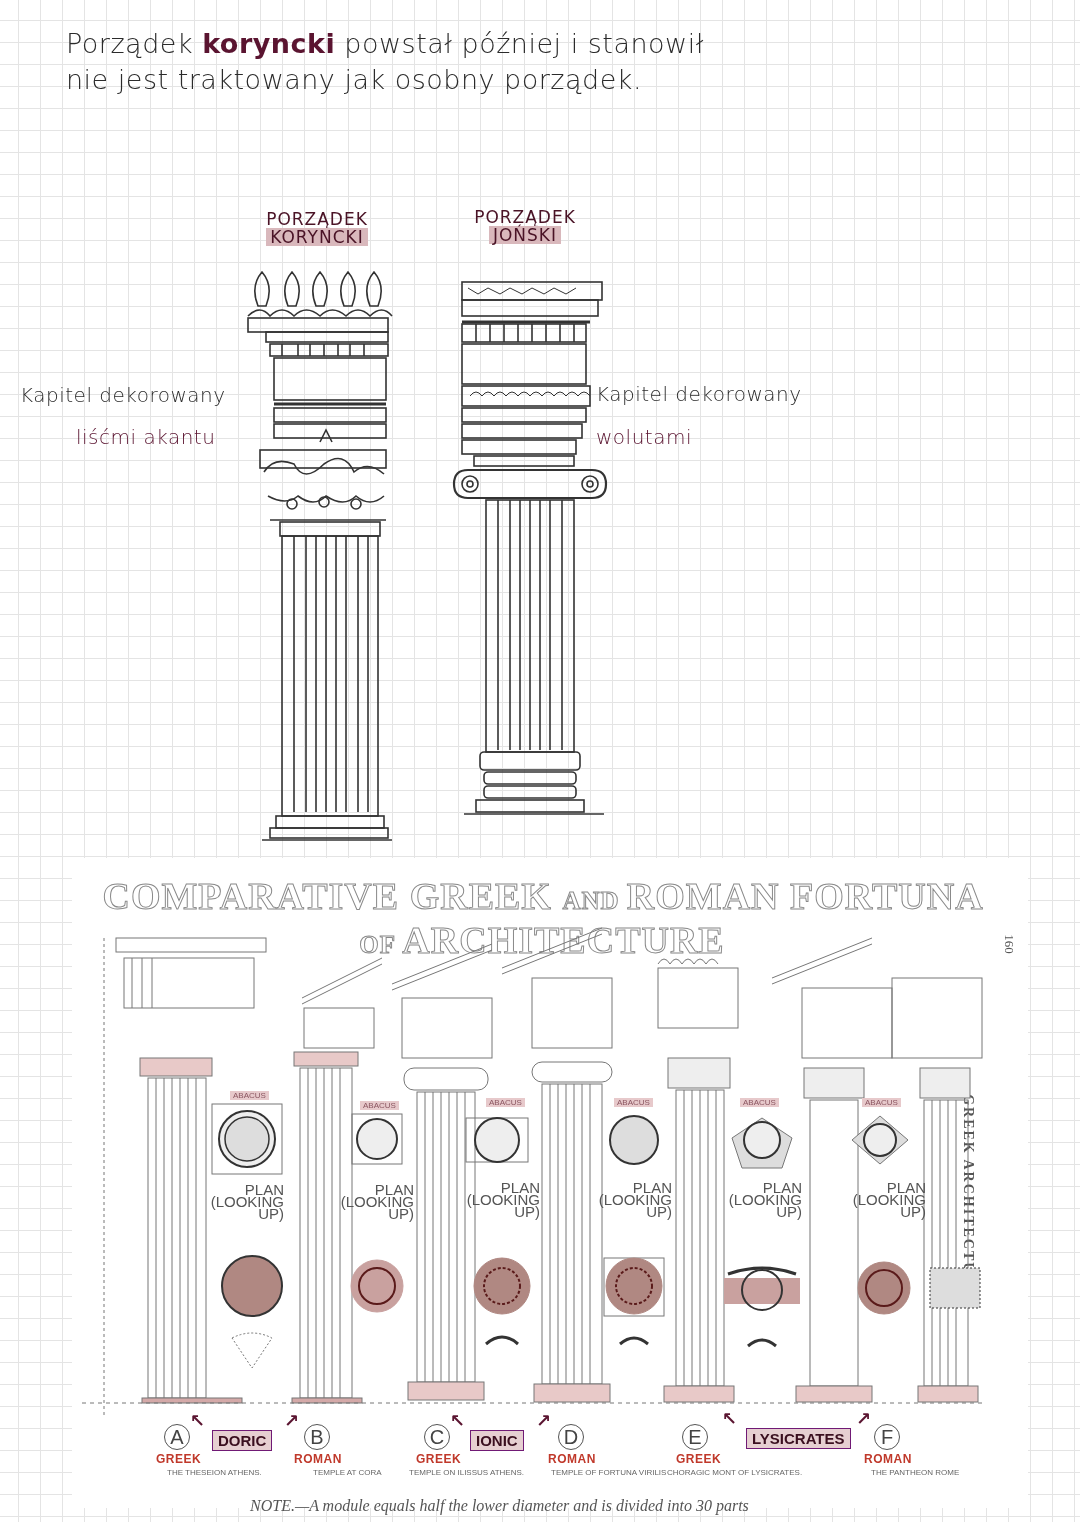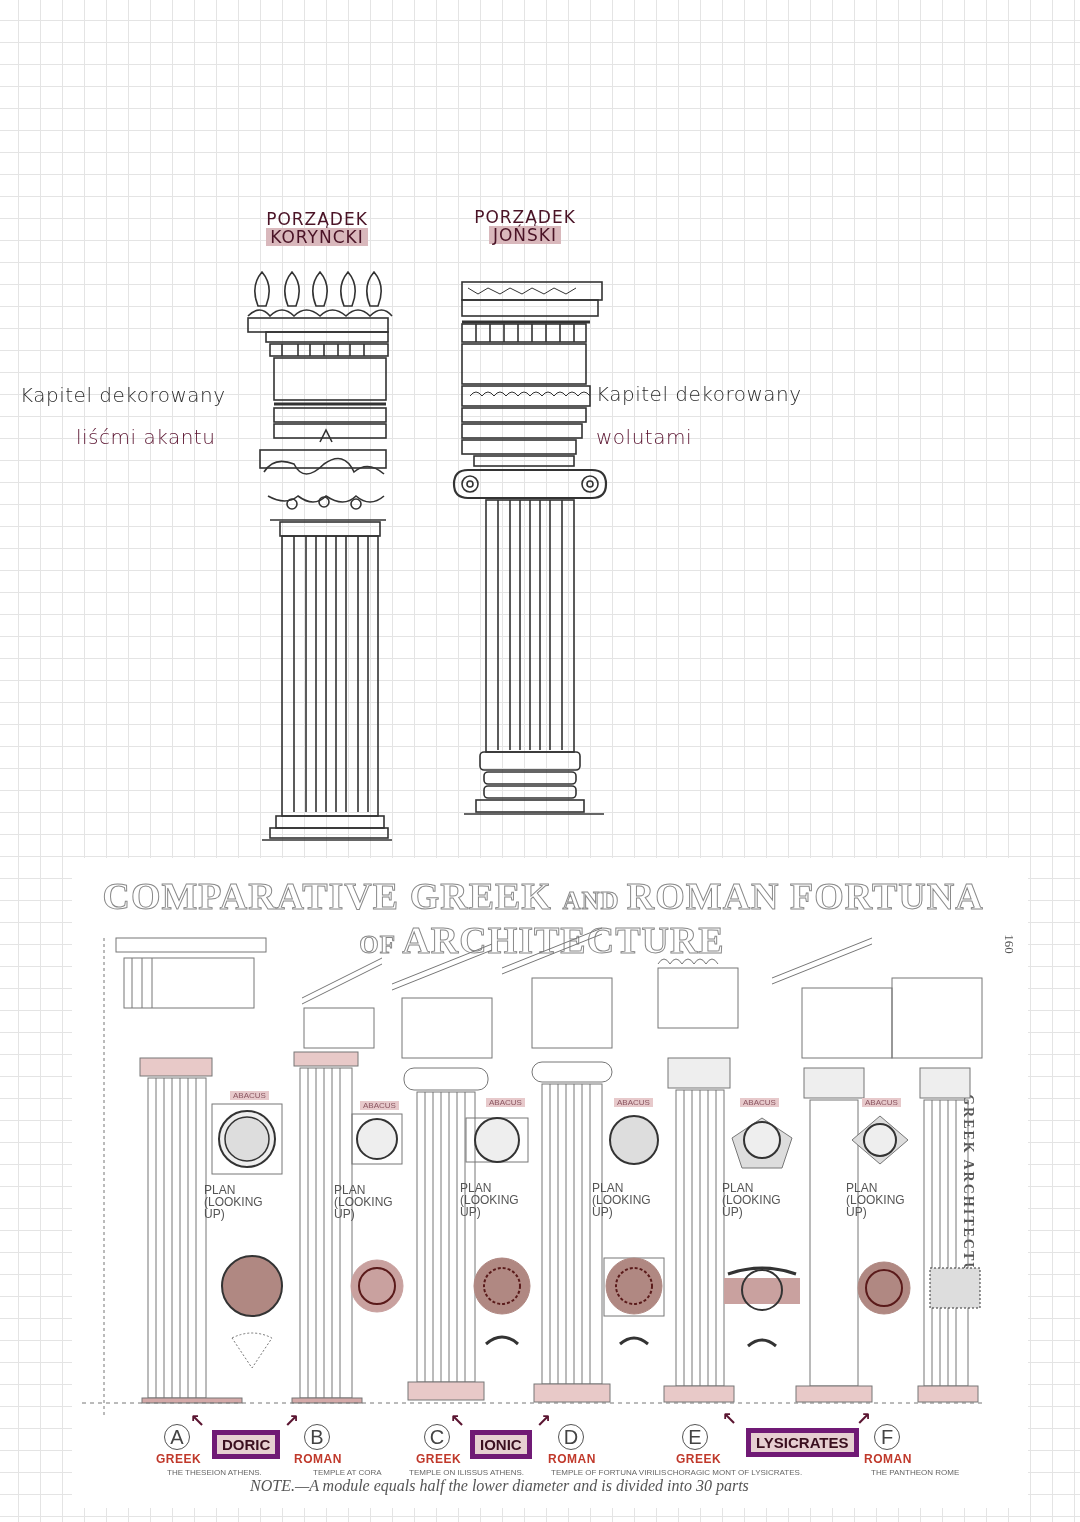--- a/index.html
+++ b/index.html
@@ -30,30 +30,32 @@
     font-family:"Liberation Serif", serif;font-size:38px;letter-spacing:1px;color:#fff;
     -webkit-text-stroke:1px #8a8a8a;font-weight:bold;}
   .plate-title .small{font-size:25px;}
   .page-num{position:absolute;right:10px;top:78px;font-family:"Liberation Serif", serif;font-size:13px;color:#555;transform:rotate(90deg);}
   .side-title{position:absolute;right:-42px;top:330px;font-family:"Liberation Serif", serif;font-size:14px;color:#555;letter-spacing:2px;transform:rotate(90deg);white-space:nowrap;font-weight:bold;}
   .letter{position:absolute;width:24px;height:24px;border:1.5px solid #555;border-radius:50%;
     text-align:center;line-height:24px;font-size:20px;color:#444;font-family:"Liberation Sans", sans-serif;background:#fff;}
   .nat{position:absolute;font-family:"Liberation Sans", sans-serif;font-weight:bold;font-size:12px;color:#c0392b;letter-spacing:0.5px;}
   .temple{position:absolute;font-family:"Liberation Sans", sans-serif;font-size:8px;color:#666;white-space:nowrap;margin-left:33px;}
   .order-tag{position:absolute;font-family:"Liberation Sans", sans-serif;font-weight:bold;font-size:15px;color:#3a0f1f;
-    background:#e6cfd1;border:5px solid #701a75;padding:1px 5px;}
-  .note{position:absolute;left:178px;top:619px;font-family:"Liberation Serif", serif;font-style:italic;font-size:16px;color:#555;white-space:nowrap;}
-  .plan{position:absolute;font-family:"Liberation Sans", sans-serif;font-size:12px;color:#555;text-align:left;line-height:12px;}
+    background:#e6cfd1;border:1px solid #701a75;padding:1px 5px;}
+  .note{position:absolute;left:178px;top:639px;font-family:"Liberation Serif", serif;font-style:italic;font-size:16px;color:#555;white-space:nowrap;}
+  .plan{position:absolute;font-family:"Liberation Sans", sans-serif;font-size:15px;color:#555;text-align:right;line-height:12px;}
   .abacus{position:absolute;font-family:"Liberation Sans", sans-serif;font-size:8px;color:#8a5560;background:#e7c9cb;padding:0 3px;}
   .arrow{position:absolute;color:#5a1430;font-size:18px;font-weight:bold;}
 </style>
 </head>
 <body>
 
 <div class="para hand">
+  <span class="line"><span>Porządek </span><span class="accent">koryncki</span><span> powstał później i stanowił</span></span>
+  <span class="line">nie jest traktowany jak osobny porządek.</span>
 </div>
 
 <div class="order-label" style="left:252px;top:210px;width:130px;">
   <div>PORZĄDEK</div>
   <div class="hl">KORYNCKI</div>
 </div>
 <div class="order-label" style="left:460px;top:208px;width:130px;">
   <div>PORZĄDEK</div>
   <div class="hl">JOŃSKI</div>
 </div>

